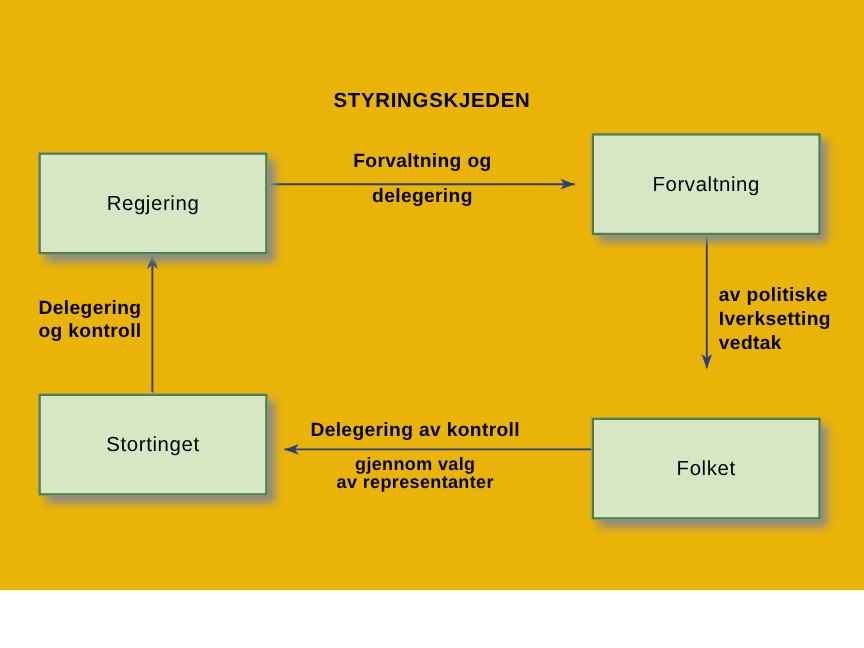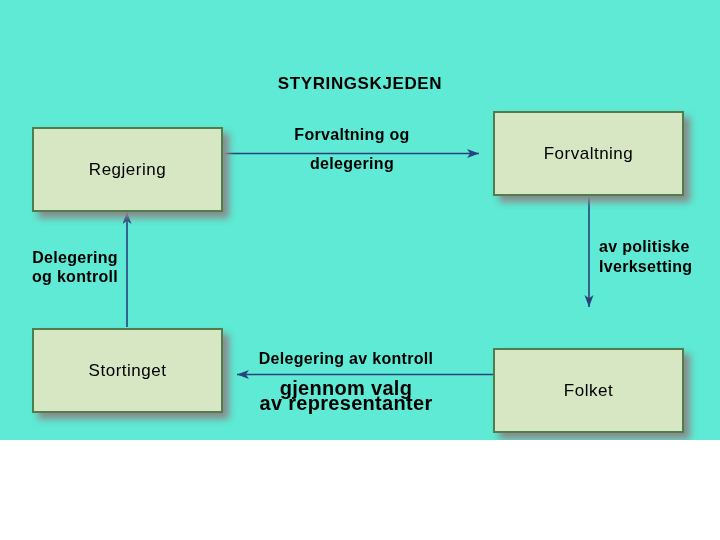--- a/index.html
+++ b/index.html
@@ -3,22 +3,22 @@
 <meta charset="utf-8">
 <style>
   html, body {
     margin: 0;
     padding: 0;
     background: #ffffff;
   }
   .stage {
     position: relative;
     width: 720px;
-    height: 440px;
-    background: #5eead4;
+    height: 492px;
+    background: #eab308;
     overflow: hidden;
     font-family: "Liberation Sans", sans-serif;
     color: var(--text, #000);
   }
   .title {
     position: absolute;
     left: 0;
     right: 0;
     top: 74px;
     text-align: center;
@@ -59,21 +59,21 @@
     font-size: 16px;
     font-weight: bold;
     letter-spacing: 0.3px;
     color: var(--text, #000);
   }
   .center { text-align: center; }
   .lbl-samhandling-1 { left: 252px; top: 126px; width: 200px; }
   .lbl-samhandling-2 { left: 252px; top: 155px; width: 200px; }
   .lbl-iverksetting  { left: 599px; top: 237px; width: 110px; text-align: left; line-height: 20px; }
   .lbl-delegering-myndighet { left: 246px; top: 350px; width: 200px; }
-  .lbl-gjennom-valg  { left: 246px; top: 381px; width: 200px; line-height: 14.5px; font-size: 20px; }
+  .lbl-gjennom-valg  { left: 246px; top: 381px; width: 200px; line-height: 14.5px; font-size: 15px; }
   .lbl-delegering-kontroll { left: 15px; top: 248px; width: 120px; line-height: 19px; }
 </style>
 </head>
 <body>
 
 <div class="stage">
 
   <div class="title">STYRINGSKJEDEN</div>
 
   <svg class="arrows" viewBox="0 0 720 540" xmlns="http://www.w3.org/2000/svg">
@@ -100,20 +100,21 @@
   <div class="node node-folket">
     <span>Folket</span>
   </div>
 
   <div class="edge-label center lbl-samhandling-1">Forvaltning og</div>
   <div class="edge-label center lbl-samhandling-2">delegering</div>
 
   <div class="edge-label lbl-iverksetting">
     <div>av politiske</div>
     <div>Iverksetting</div>
+    <div>vedtak</div>
   </div>
 
   <div class="edge-label center lbl-delegering-myndighet">Delegering av kontroll</div>
   <div class="edge-label center lbl-gjennom-valg">
     <div>gjennom valg</div>
     <div>av representanter</div>
   </div>
 
   <div class="edge-label center lbl-delegering-kontroll">
     <div>Delegering</div>

